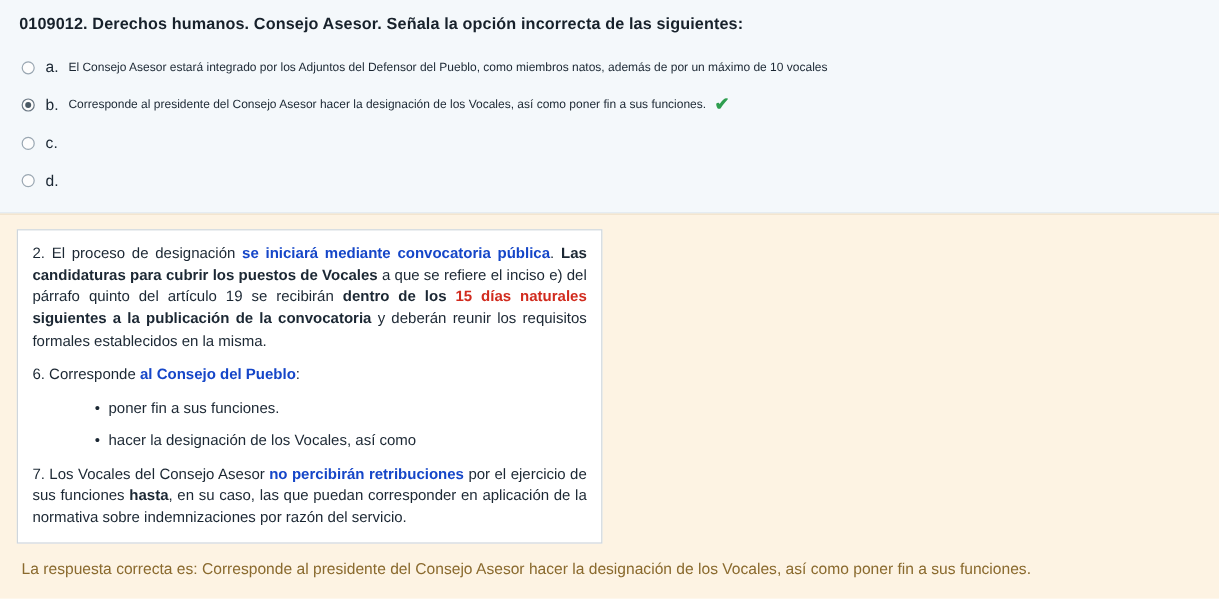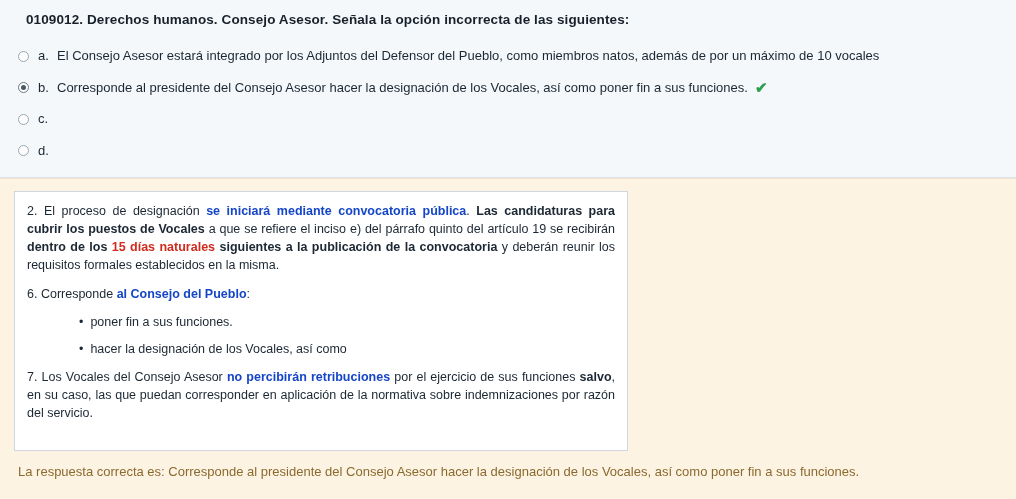--- a/index.html
+++ b/index.html
@@ -19,21 +19,21 @@
     background: #f4f8fb;
     border-bottom: 1px solid #dbe4ec;
     padding: 10px 14px 14px 14px;
     box-sizing: border-box;
     height: 178px;
   }
   .question-title {
     font-weight: bold;
     font-size: 13.5px;
     color: #17212b;
-    margin: 2px 0 22px 12px;
+    margin: 2px 0 22px 2px;
     letter-spacing: 0.1px;
   }
   .option-row {
     display: flex;
     align-items: center;
     margin: 0 0 17px 4px;
     line-height: 1.1;
   }
   .radio {
     width: 11px;
@@ -60,42 +60,42 @@
     background: #4a5964;
   }
   .option-letter {
     width: 19px;
     flex: 0 0 auto;
     color: #1b2733;
     font-size: 13px;
   }
   .option-text {
     color: #1b2733;
-    font-size: 13px;
+    font-size: 10px;
   }
   .check-mark {
     color: #2e9e4f;
     font-size: 15px;
     font-weight: bold;
     margin-left: 7px;
     line-height: 1;
   }
   .feedback-block {
     background: #fdf3e3;
     border-top: 1px solid #f0e2cb;
     height: 321px;
     box-sizing: border-box;
     padding: 12px 14px 0 14px;
   }
   .excerpt-card {
     background: #ffffff;
     border: 1px solid #cfd6dd;
-    width: 614px;
+    width: 488px;
     box-sizing: border-box;
-    padding: 10px 12px 28px 12px;
+    padding: 10px 12px 12px 12px;
     font-size: 12.5px;
     line-height: 1.45;
     color: #1b2733;
     text-align: justify;
   }
   .excerpt-card p {
     margin: 0 0 10px 0;
   }
   .excerpt-card p:last-child {
     margin-bottom: 0;
@@ -165,18 +165,18 @@
       <span>6. Corresponde </span><span class="blue">al Consejo del Pueblo</span><span>:</span>
     </p>
 
     <ul class="bullets">
       <li>poner fin a sus funciones.</li>
       <li>hacer la designación de los Vocales, así como</li>
     </ul>
 
 
     <p>
-      <span>7. Los Vocales del Consejo Asesor </span><span class="blue">no percibirán retribuciones</span><span> por el ejercicio de sus funciones </span><span class="b">salvo</span><span>, en su caso, las que puedan corresponder en aplicación de la normativa sobre indemnizaciones por razón del servicio.</span>
+      <span>7. Los Vocales del Consejo Asesor </span><span class="blue">no percibirán retribuciones</span><span> por el ejercicio de sus funciones </span><span class="b">hasta</span><span>, en su caso, las que puedan corresponder en aplicación de la normativa sobre indemnizaciones por razón del servicio.</span>
     </p>
   </div>
 
   <div class="answer-line">La respuesta correcta es: Corresponde al presidente del Consejo Asesor hacer la designación de los Vocales, así como poner fin a sus funciones.</div>
 </div>
 
 </body></html>

